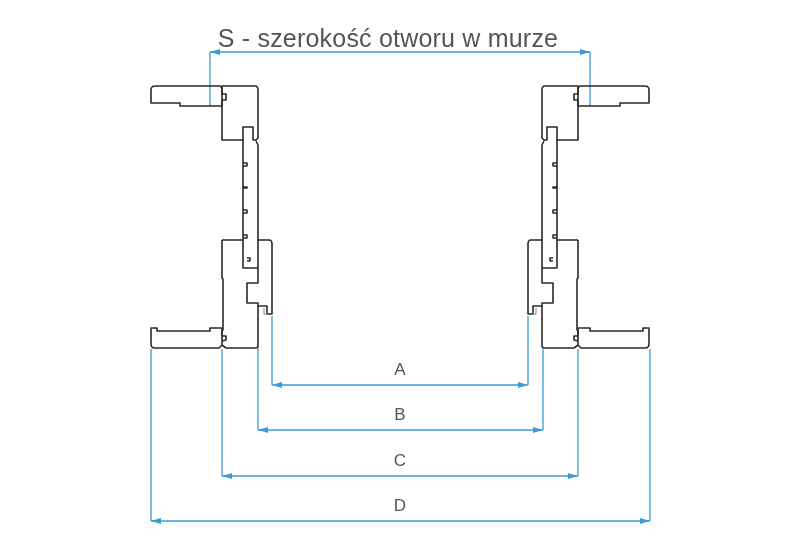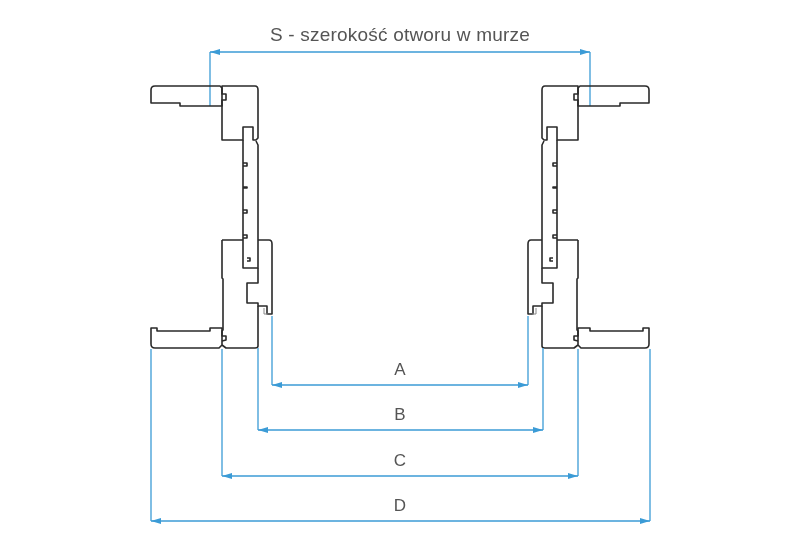--- a/index.html
+++ b/index.html
@@ -1,19 +1,19 @@
 <!DOCTYPE html>
 <html><head>
 <meta charset="utf-8">
 <style>
   html, body { margin:0; padding:0; background:#ffffff; }
   body { width:800px; height:550px; position:relative; overflow:hidden; font-family:"Liberation Sans", sans-serif; }
   svg { position:absolute; left:0; top:0; }
   .lbl { position:absolute; color:#555555; font-family:"Liberation Sans", sans-serif; text-align:center; }
-  .title { left:200px; top:24px; width:400px; font-size:19px; letter-spacing:0.2px; }
+  .title { left:188px; top:24px; width:400px; font-size:25px; letter-spacing:0.2px; }
   .dim { width:40px; font-size:17px; }
 </style>
 </head>
 <body>
 
 <svg width="800" height="550" viewBox="0 0 800 550" xmlns="http://www.w3.org/2000/svg">
   <defs>
     <marker id="arrR" markerWidth="10" markerHeight="6" refX="10" refY="3" orient="auto" markerUnits="userSpaceOnUse">
       <path d="M0,0 L10,3 L0,6 Z" fill="#3b9bd6"></path>
     </marker>

